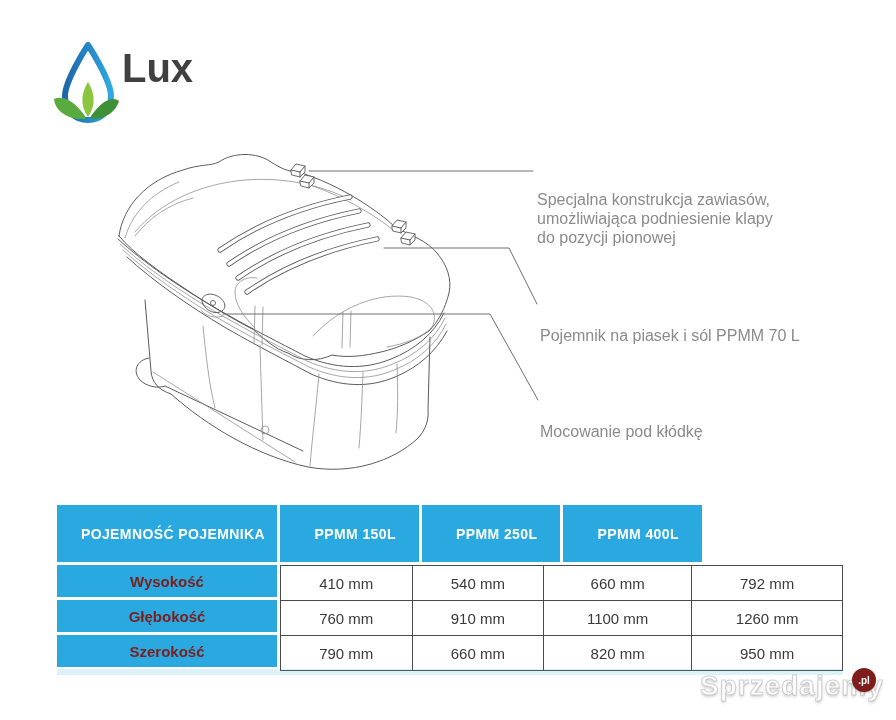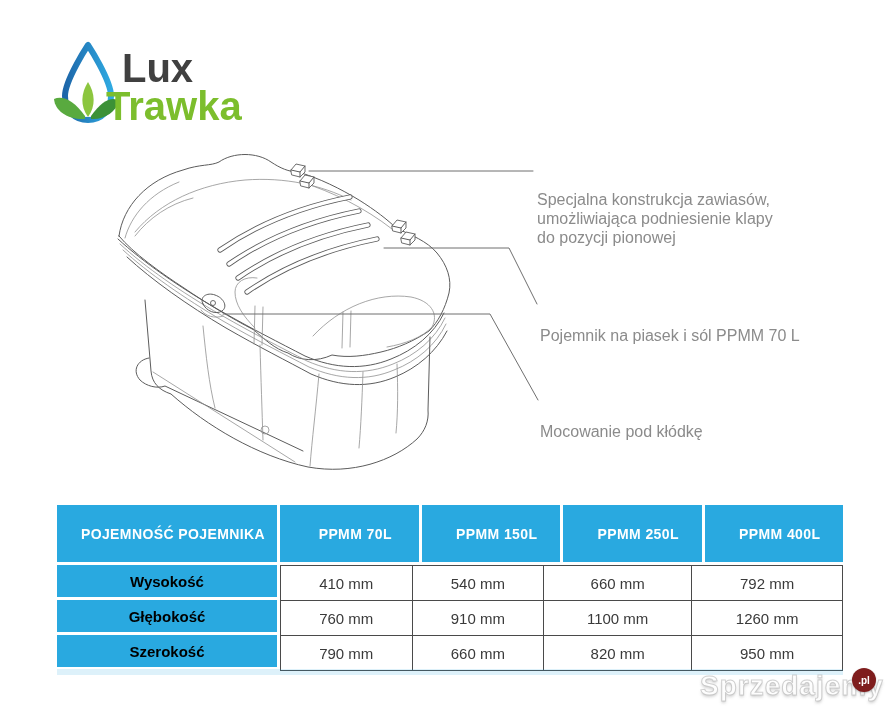--- a/index.html
+++ b/index.html
@@ -29,21 +29,21 @@
   .ann-2{left:540px;top:294px;width:330px;}
   .ann-3{left:540px;top:390px;width:260px;}
 
   
   .table-wrap{position:absolute;left:57px;top:505px;width:786px;}
   .thead{display:grid;grid-template-columns:220px repeat(4,1fr);gap:3px;height:57px;}
   .hc{background:#29a9e0;color:#fff;display:flex;align-items:center;justify-content:center;
       font-weight:bold;font-size:14px;letter-spacing:.4px;padding-left:12px;}
   .tbody{display:flex;margin-top:3px;}
   .labels{width:220px;margin-right:3px;display:flex;flex-direction:column;gap:3px;}
-  .lc{height:32px;background:#29a9e0;color:#000000;display:flex;align-items:center;justify-content:center;
+  .lc{height:32px;background:#29a9e0;color:#7f1d1d;display:flex;align-items:center;justify-content:center;
       font-weight:bold;font-size:15px;}
   .data{flex:1;}
   .data table{width:100%;border-collapse:collapse;}
   .data td{border:1px solid #4a4a4a;height:32px;text-align:center;font-size:15px;
            color:#3a3a3a;background:#fff;}
   .strip{position:absolute;left:57px;top:669px;width:786px;height:6px;
          background:rgba(41,169,224,0.16);}
 
   
   .wm{position:absolute;left:700px;top:668px;width:190px;height:40px;}
@@ -67,21 +67,20 @@
           <stop offset="0" stop-color="#1d66a9"></stop>
             <stop offset="1" stop-color="#2fa9e1"></stop>
         </linearGradient>
       </defs>
       <path d="M36,5 C36,5 13,40 13,56 C13,71 23,80 36,80 C49,80 59,71 59,56 C59,40 36,5 36,5 Z" fill="none" stroke="url(#dropg)" stroke-width="6" stroke-linejoin="round"></path>
       <path d="M33,76 C22,60 10,55 2,59 C3,71 16,80 33,79 Z" fill="#59aa3f"></path>
       <path d="M39,76 C50,60 61,56 67,61 C64,72 52,80 39,79 Z" fill="#3c9136"></path>
       <path d="M36,42 C29,53 28,66 36,77 C44,66 43,53 36,42 Z" fill="#8cc63f"></path>
     </svg>
     <div class="logo-word1">Lux</div>
-    <div class="logo-word2">Trawka</div>
   </div>
 
   <svg class="drawing ln" width="440" height="350" viewBox="0 0 440 350">
     <defs>
       <g id="clip-cube">
         <path class="cube" d="M0,6 L5,0 L14,2 L14,8 L9,13 L1,11 Z"></path>
         <path d="M0,6 L9,8 L14,2 M9,8 L9,13"></path>
       </g>
     </defs>
 
@@ -142,21 +141,20 @@
 
   <div class="ann ann-1">Specjalna konstrukcja zawiasów,
 umożliwiająca podniesienie klapy
 do pozycji pionowej</div>
   <div class="ann ann-2">Pojemnik na piasek i sól PPMM 70 L</div>
   <div class="ann ann-3">Mocowanie pod kłódkę</div>
 
   <div class="table-wrap">
     <div class="thead">
       <div class="hc">POJEMNOŚĆ POJEMNIKA</div>
-      <div class="hc">PPMM 70L</div>
       <div class="hc">PPMM 150L</div>
       <div class="hc">PPMM 250L</div>
       <div class="hc">PPMM 400L</div>
     </div>
     <div class="tbody">
       <div class="labels">
         <div class="lc">Wysokość</div>
         <div class="lc">Głębokość</div>
         <div class="lc">Szerokość</div>
       </div>

